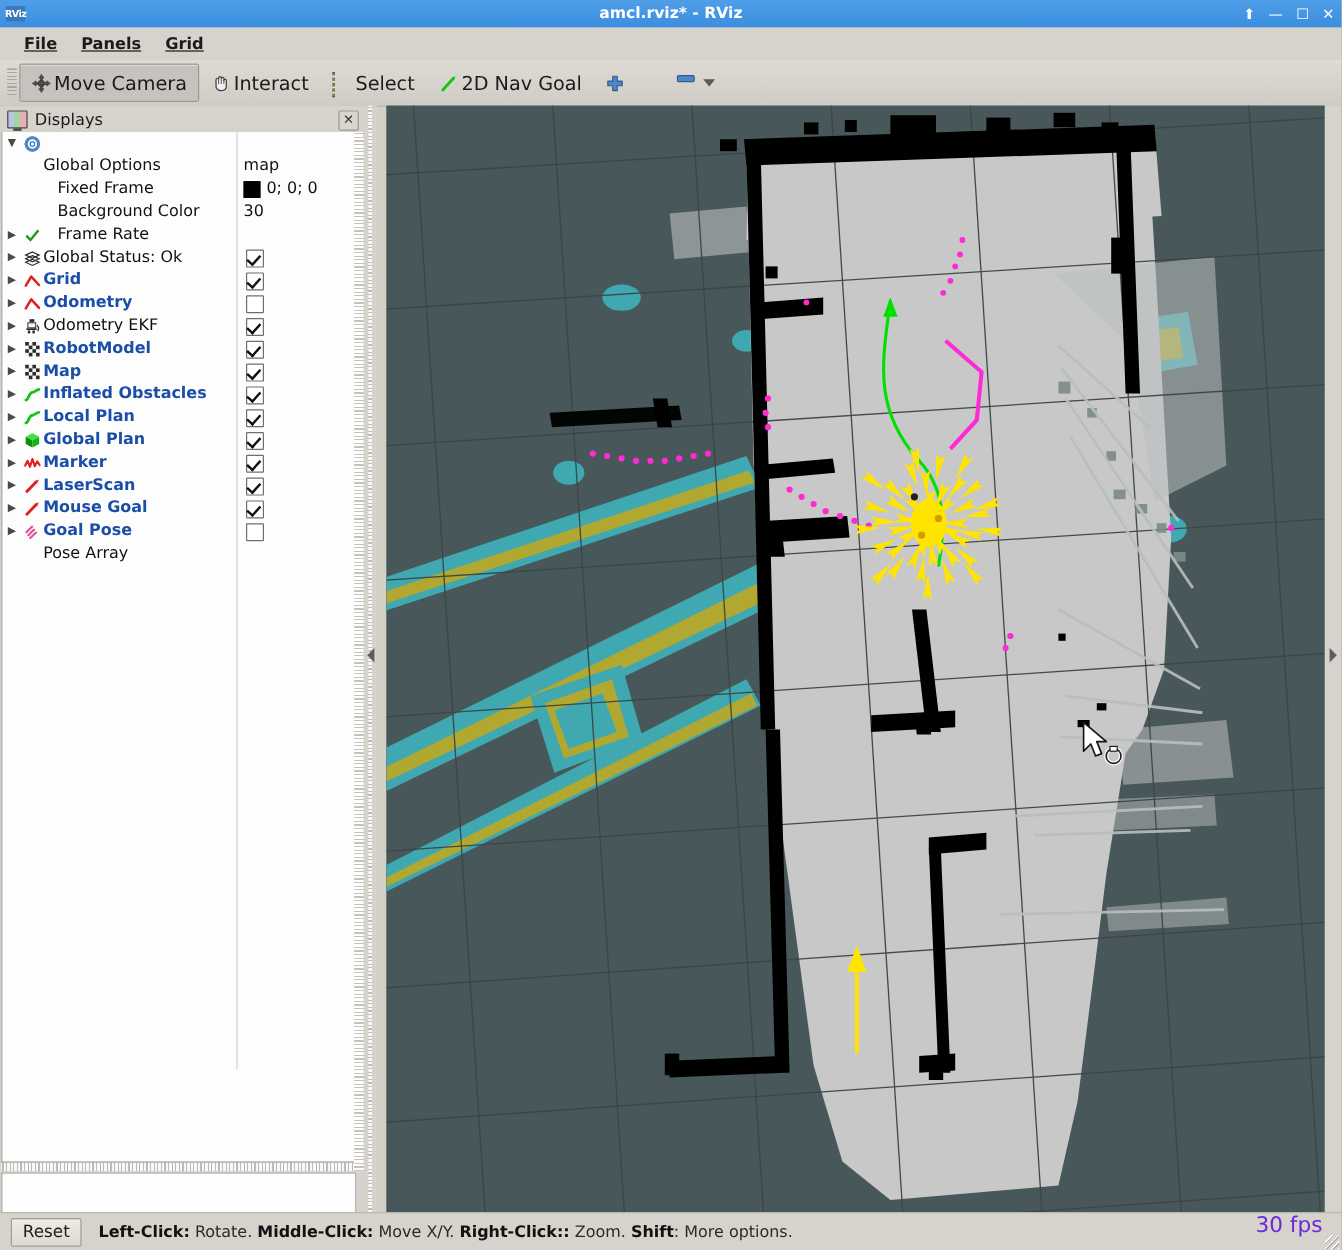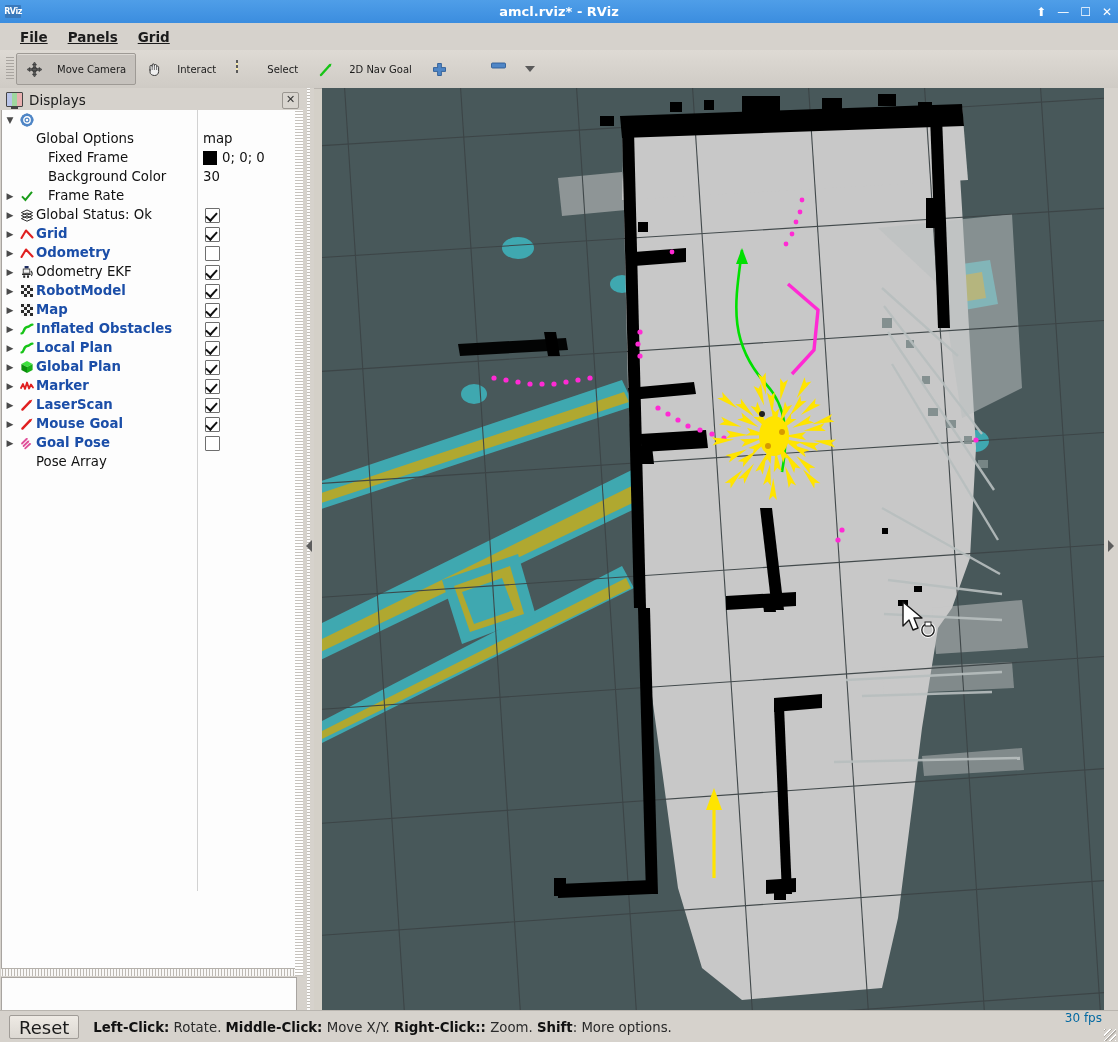--- a/index.html
+++ b/index.html
@@ -41,22 +41,22 @@
   
   .toolbar{
     position:absolute;left:0;top:50px;width:1118px;height:38px;
     background:linear-gradient(#dedad4,#cfcbc5);
     display:flex;align-items:center;padding-left:6px;
     border-bottom:1px solid #b9b5af;
   }
   .tb-handle{width:8px;height:24px;margin-right:2px;
     background:repeating-linear-gradient(#a9a5a0 0 1px,transparent 1px 3px);}
   .tbtn{
-    display:flex;align-items:center;gap:14px;height:30px;
-    padding:0 9px;font-size:10px;color:#1b1b1b;border:1px solid transparent;border-radius:2px;justify-content:space-between;
+    display:flex;align-items:center;gap:2px;height:30px;
+    padding:0 9px;font-size:16px;color:#1b1b1b;border:1px solid transparent;border-radius:2px;justify-content:space-between;
   }
   .tbtn.active{
     border:1px solid #9e9a95;background:#c6c2bd;
     box-shadow:inset 0 1px 0 #ddd9d4;
   }
   .tbtn .gl{display:inline-block;width:17px;height:17px;position:relative;}
 
   
   .ic-move svg,.ic-hand svg,.ic-arrow svg,.ic-plus svg,.ic-minus svg{display:block;}
   .ic-select{
@@ -159,27 +159,27 @@
   .view svg{display:block;}
   .cursor{position:absolute;pointer-events:none;}
 
   
   .statusbar{
     position:absolute;left:0;top:1010px;width:1118px;height:32px;
     background:#d6d2cc;border-top:1px solid #b9b5af;display:flex;align-items:center;
   }
   .resetbtn{
     margin-left:9px;height:22px;padding:0 9px;border:1px solid #a09c97;border-radius:2px;
-    background:linear-gradient(#eeeae4,#dcd8d2);font-size:18px;color:#1b1b1b;
+    background:linear-gradient(#eeeae4,#dcd8d2);font-size:14px;color:#1b1b1b;
     display:flex;align-items:center;
   }
   .hint{margin-left:14px;font-size:13.3px;color:#2a2a2a;}
   .hint b{font-weight:bold;color:#111;}
   .fps{
-    position:absolute;right:16px;top:0;font-size:12px;color:#0369a1;
+    position:absolute;right:16px;top:0;font-size:18px;color:#6d28d9;
   }
   .sizegrip{
     position:absolute;right:2px;bottom:2px;width:12px;height:12px;
     background:repeating-linear-gradient(135deg,#ffffff 0 1px,#b0aca6 1px 2px,transparent 2px 4px);
   }
 </style>
 </head>
 <body>
 
 <div class="app">

